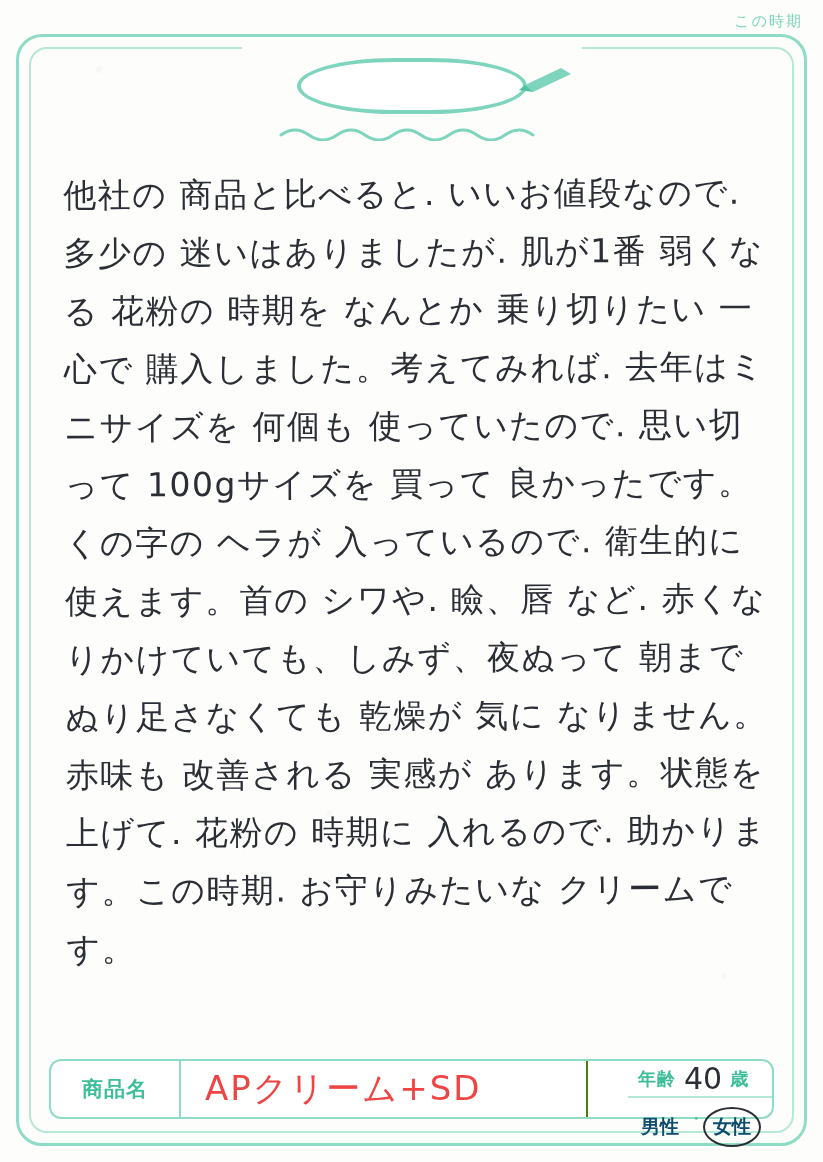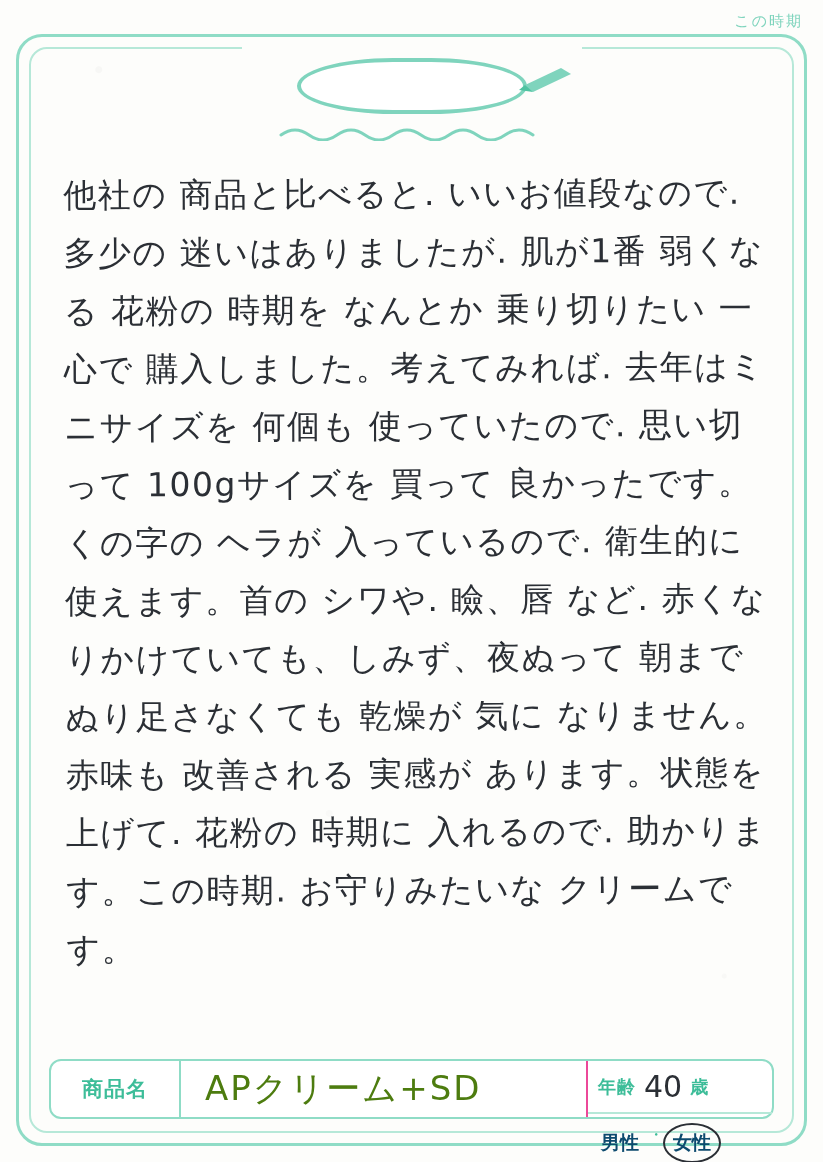--- a/index.html
+++ b/index.html
@@ -155,47 +155,48 @@
     font-weight: bold;
     border-right: 2px solid #8fdcc6;
     letter-spacing: 1px;
   }
   .footer-value {
     flex: 1;
     display: flex;
     align-items: center;
     padding-left: 24px;
     font-size: 34px;
-    color: #4d7c0f;
+    color: #ef4444;
     letter-spacing: 2px;
   }
   .footer-demo {
     width: 186px;
-    border-left: 2px solid #ec4899;
+    border-left: 2px solid #4d7c0f;
     display: flex;
     flex-direction: column;
+    padding-left: 40px;
   }
   .demo-row {
     flex: 1;
     display: flex;
     align-items: center;
     padding-left: 10px;
     gap: 6px;
   }
   .demo-row.top { border-bottom: 2px solid #b6e8d8; }
   .demo-key {
     color: #3dbd99;
     font-size: 18px;
     font-weight: bold;
     letter-spacing: 1px;
   }
   .demo-age {
     font-size: 30px;
     color: #2b2f35;
-    margin: 8px 2px;
+    margin: 0 2px;
   }
   .demo-unit {
     color: #3dbd99;
     font-size: 18px;
     font-weight: bold;
   }
   .demo-opt {
     color: #0c4a6e;
     font-size: 19px;
     font-weight: bold;

